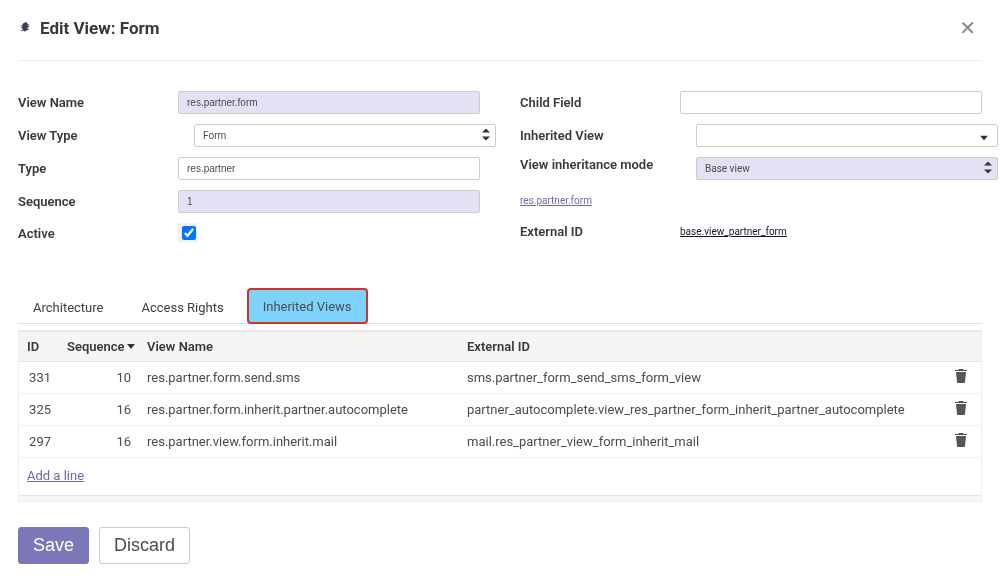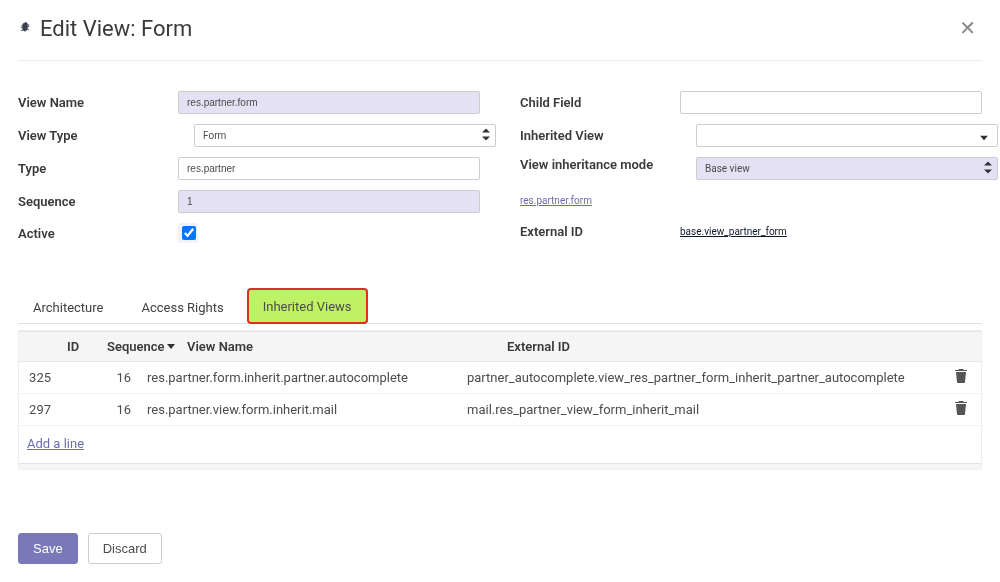--- a/index.html
+++ b/index.html
@@ -17,21 +17,21 @@
     display: flex;
     align-items: center;
     padding: 14px 0 18px 0;
     border-bottom: 1px solid #e9ecef;
   }
   .bug-icon {
     width: 14px; height: 14px;
     margin-right: 8px;
     color: #374151;
   }
-  .dialog-title { font-size: 22px; font-weight: 400; color: #3a3a3a; }
+  .dialog-title { font-size: 17px; font-weight: 700; color: #3a3a3a; }
   .close-btn {
     margin-left: auto;
     background: none; border: none;
     font-size: 20px; line-height: 1;
     color: #888; cursor: pointer;
     padding: 4px 6px;
   }
   .form-body { padding: 30px 0 0 0; }
   .form-grid {
     display: grid;
@@ -90,40 +90,40 @@
     color: #404040;
     cursor: pointer;
     border: 1px solid transparent;
     border-bottom: none;
     margin-right: 8px;
   }
   .tab.active {
     color: #4c4c4c;
     border: 2px solid #d93025;
     border-radius: 4px;
-    background: #bef264;
+    background: #7dd3fc;
     position: relative;
     top: 1px;
   }
   
   .table-wrap { margin-top: 6px; border: 1px solid #eee; background:#fff; }
   .thead, .trow {
     display: grid;
     grid-template-columns: 40px 80px 320px 1fr 40px;
     align-items: center;
   }
   .thead {
     background: #f5f5f5;
     font-weight: 600;
     color: #3a3a3a;
     padding: 7px 0;
     border-top: 1px solid #e5e5e5;
     border-bottom: 1px solid #e5e5e5;
   }
-  .thead .th { padding: 0 8px; margin-left: 40px; }
+  .thead .th { padding: 0 8px; }
   .th.seq { display:flex; align-items:center; }
   .sort-icon { font-size:10px; margin-left:2px;}
   .trow { padding: 7px 0; border-bottom: 1px solid #f0f0f0; }
   .trow .td { padding: 0 8px; color:#4c4c4c; }
   .td.id, .td.seq { text-align: right; }
   .trash { text-align: center; color: #555; cursor: pointer; }
   .add-line { padding: 10px 8px 12px; color: #6c6bad; cursor: pointer; text-decoration: underline; }
   .scroll-hint { height:6px; background:#f5f5f5; border-top:1px solid #e5e5e5;}
   
   .footer-bar {
@@ -131,21 +131,21 @@
     left: 18px; bottom: 18px;
     display: flex; gap: 10px;
   }
   .btn {
     padding: 7px 14px;
     border-radius: 3px;
     border: 1px solid #ccc;
     background: #fff;
     color: #4c4c4c;
     cursor: pointer;
-    font-size: 13px;
+    font-size: 18px;
   }
   .btn.primary {
     background: #7a78b8;
     border-color: #7a78b8;
     color: #fff;
   }
 </style>
 </head>
 <body>
 
@@ -247,20 +247,31 @@
                 <path d="M0 2 L8 2 L4 7 Z" fill="#333"></path>
               </svg>
           </span>
         </div>
         <div class="th">View Name</div>
         <div class="th">External ID</div>
         <div class="th"></div>
       </div>
 
       <div class="trow">
+        <div class="td id">331</div>
+        <div class="td seq">10</div>
+        <div class="td">res.partner.form.send.sms</div>
+        <div class="td">sms.partner_form_send_sms_form_view</div>
+        <div class="td trash">
+          <svg width="12" height="14" viewBox="0 0 12 14" fill="#555">
+              <path d="M1 3h10l-1 10a1 1 0 0 1-1 1H3a1 1 0 0 1-1-1L1 3Zm3-3h4l1 1h3v1H0V1h3l1-1Z"></path>
+            </svg>
+        </div>
+      </div>
+      <div class="trow">
         <div class="td id">325</div>
         <div class="td seq">16</div>
         <div class="td">res.partner.form.inherit.partner.autocomplete</div>
         <div class="td">partner_autocomplete.view_res_partner_form_inherit_partner_autocomplete</div>
         <div class="td trash">
           <svg width="12" height="14" viewBox="0 0 12 14" fill="#555">
               <path d="M1 3h10l-1 10a1 1 0 0 1-1 1H3a1 1 0 0 1-1-1L1 3Zm3-3h4l1 1h3v1H0V1h3l1-1Z"></path>
             </svg>
         </div>
       </div>

